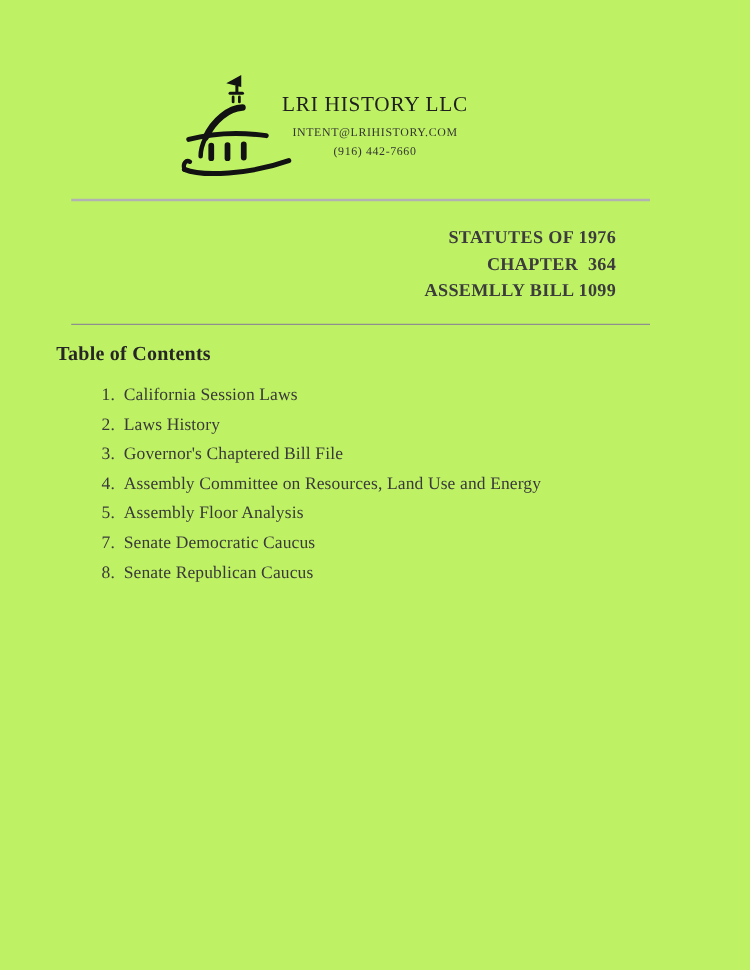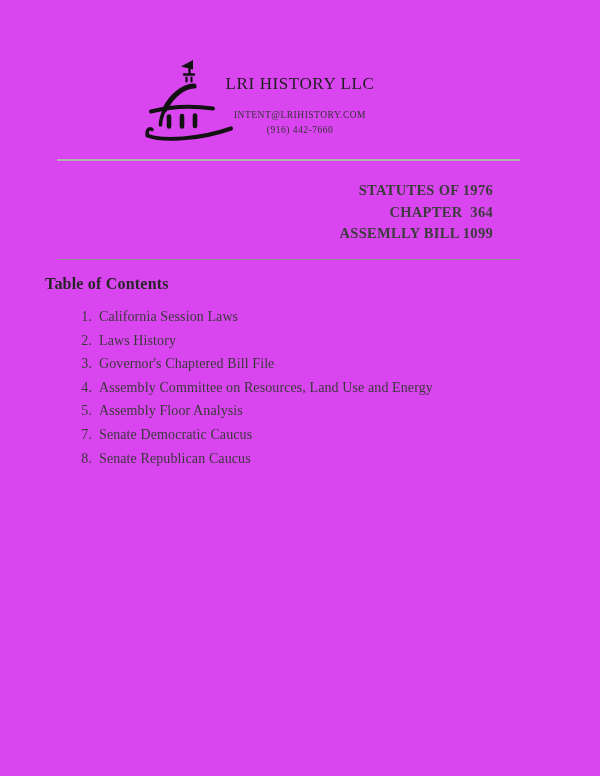--- a/index.html
+++ b/index.html
@@ -4,21 +4,21 @@
 <style>
   html, body {
     margin: 0;
     padding: 0;
     background: #ffffff;
   }
   .page {
     position: relative;
     width: 600px;
     height: 776px;
-    background: #d946ef;
+    background: #bef264;
     font-family: "Liberation Serif", "DejaVu Serif", serif;
     color: #3a3a3a;
     overflow: hidden;
   }
 
   
   .letterhead { position: absolute; top: 0; left: 0; width: 600px; height: 150px; }
   .logo {
     position: absolute;
     left: 138px;
@@ -38,21 +38,21 @@
     line-height: 21px;
     letter-spacing: 0.6px;
     color: #1f1f1f;
   }
   .contact {
     font-size: 9.5px;
     line-height: 14.8px;
     letter-spacing: 0.5px;
     color: #333333;
   }
-  .contact.first { margin-top: 14px; }
+  .contact.first { margin-top: 6px; }
 
   
   .rule { position: absolute; left: 57px; width: 463px; border: none; margin: 0; }
   .rule-top { top: 159px; border-top: 2px solid #b2b2b2; }
   .rule-bottom { top: 259px; border-top: 1.5px solid #8f8f8f; }
 
   
   .bill-block {
     position: absolute;
     top: 180px;

